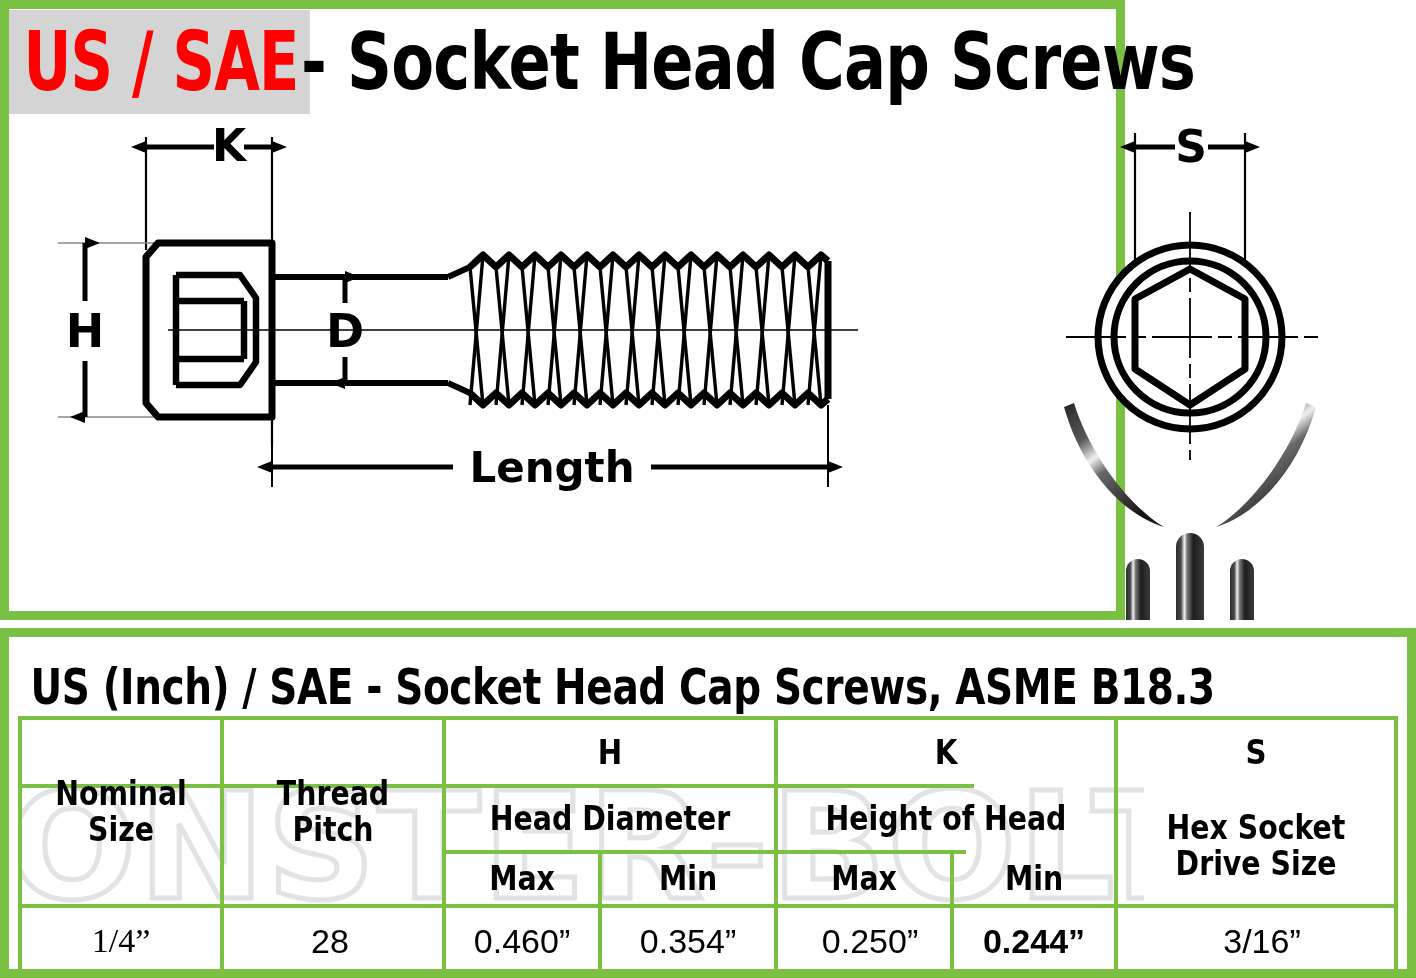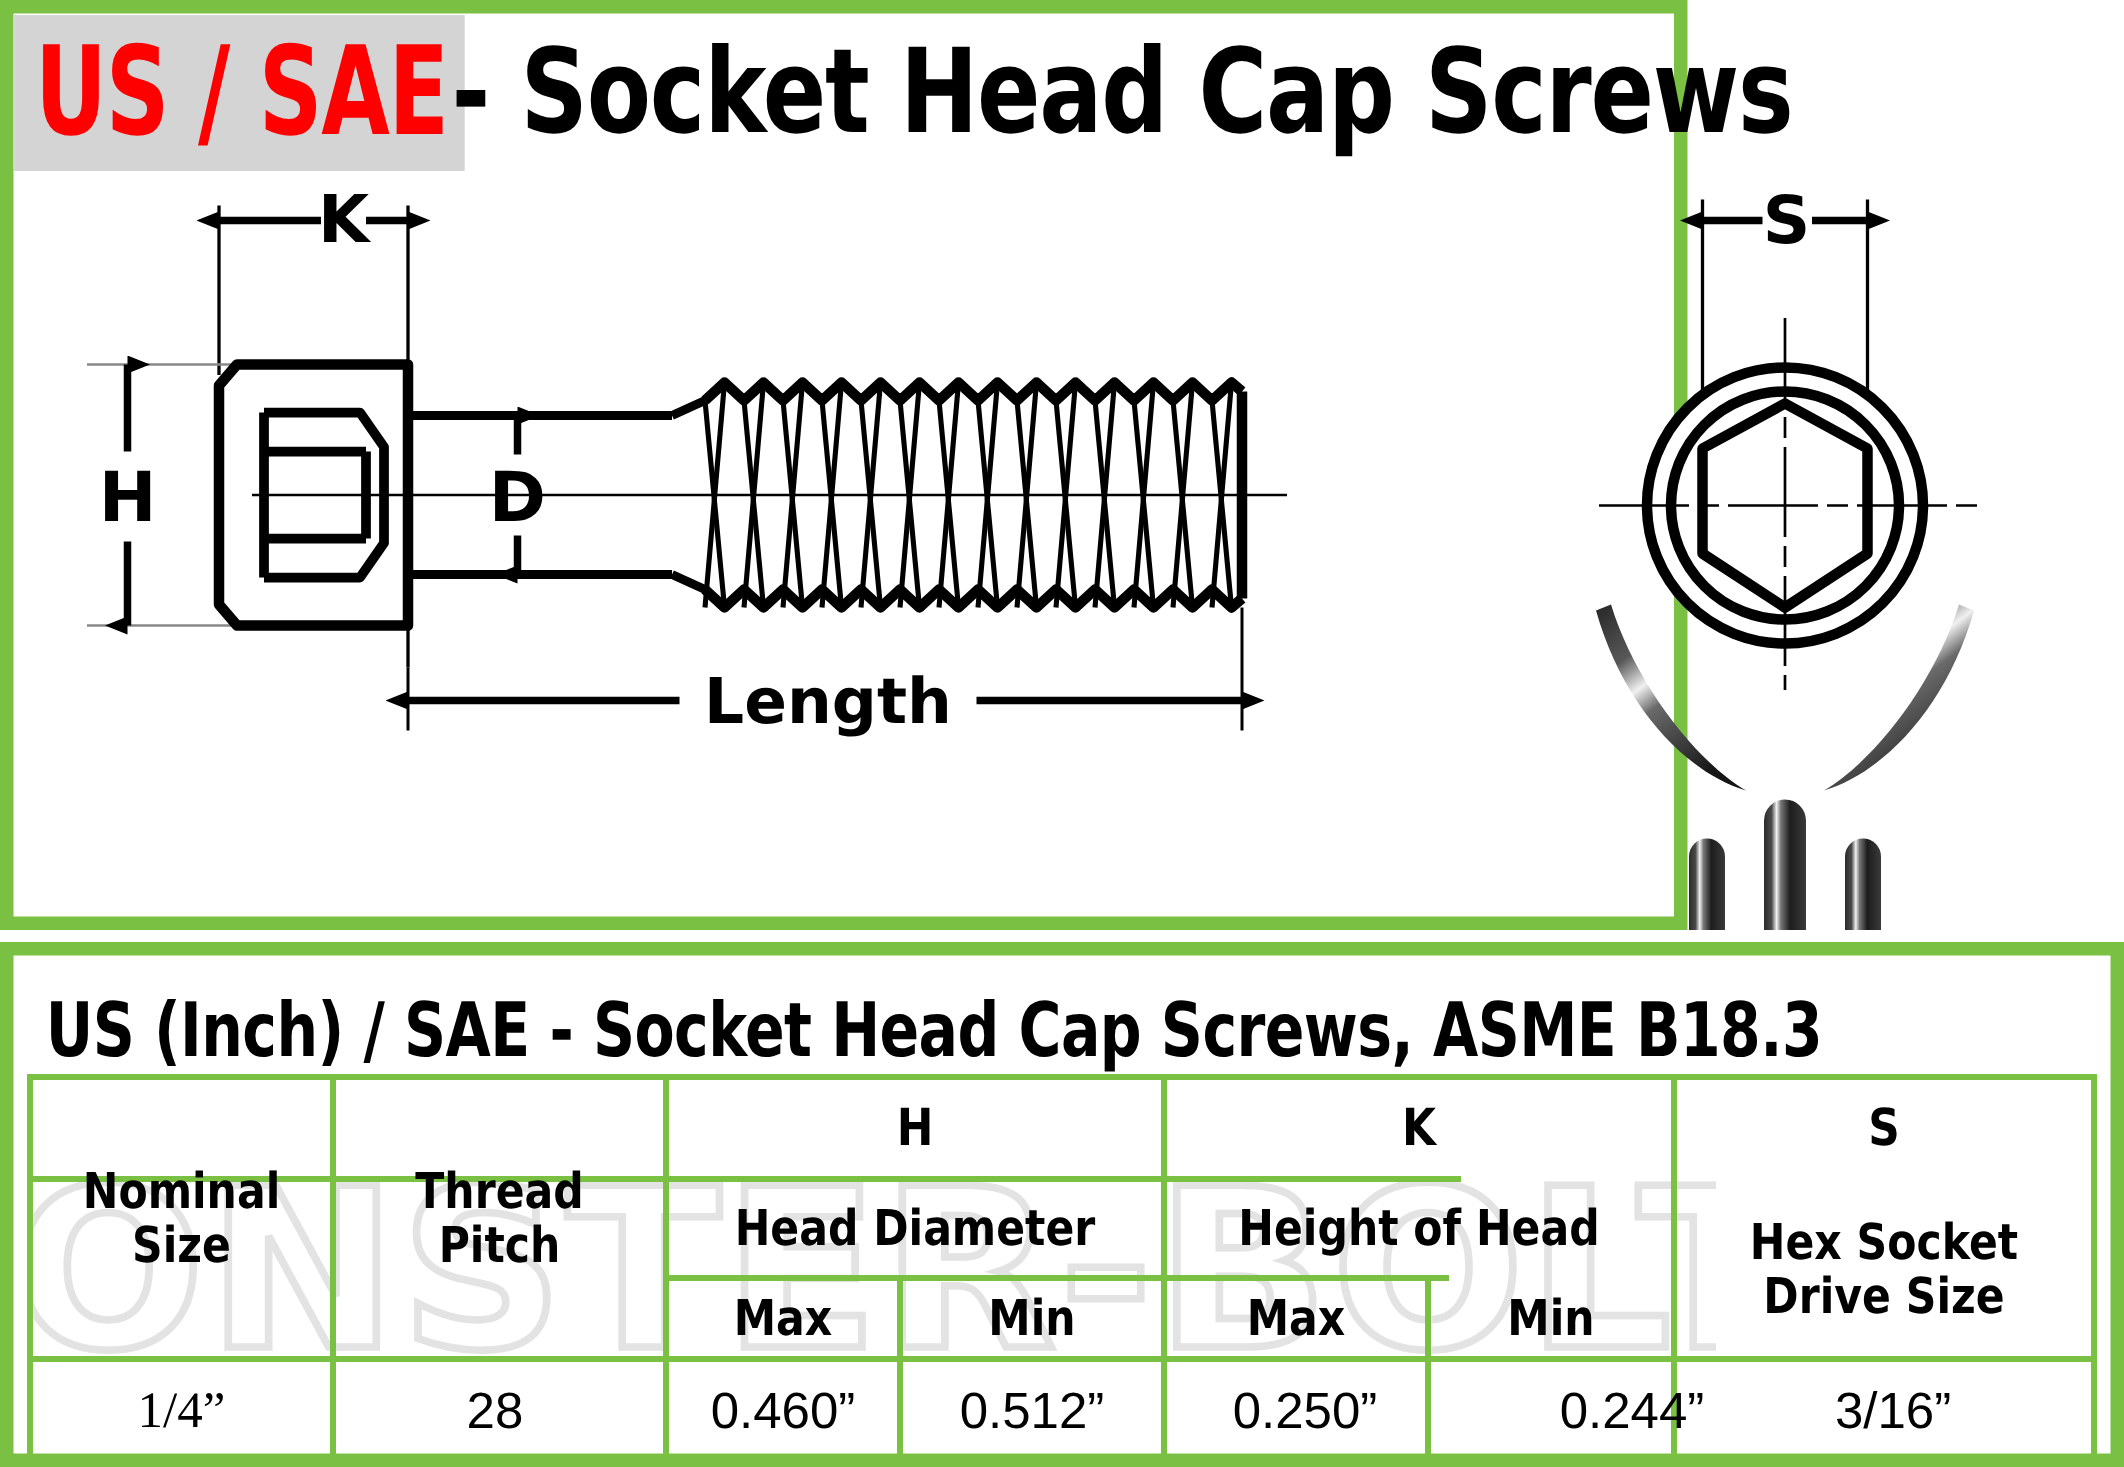--- a/index.html
+++ b/index.html
@@ -383,20 +383,20 @@
 
         <div class="cell hdr letter" style="left:1100px; top:4px; width:276px; height:64px;">S</div>
         <div class="cell hdr" style="left:1100px; top:72px; width:276px; height:116px; flex-direction:column;">
           <div>Hex Socket</div>
           <div>Drive Size</div>
         </div>
 
         <div class="cell val" style="left:4px; top:192px; width:198px; height:66px;font-family:Liberation Serif, serif;">1/4”</div>
         <div class="cell val" style="left:206px; top:192px; width:212px; height:66px;">28</div>
         <div class="cell val" style="left:428px; top:192px; width:152px; height:66px;">0.460”</div>
-        <div class="cell val" style="left:584px; top:192px; width:172px; height:66px;">0.512”</div>
+        <div class="cell val" style="left:584px; top:192px; width:172px; height:66px;">0.354”</div>
         <div class="cell val" style="left:760px; top:192px; width:184px; height:66px;">0.250”</div>
-        <div class="cell val" style="left:990px; top:192px; width:160px; height:66px;">0.244”</div>
+        <div class="cell val" style="left:936px; top:192px; width:160px; height:66px;font-weight:bold;">0.244”</div>
         <div class="cell val" style="left:1100px; top:192px; width:276px; height:66px;padding-left:12px;">3/16”</div>
       </div>
     </div>
   </div>
 </div>
 
 </body></html>

